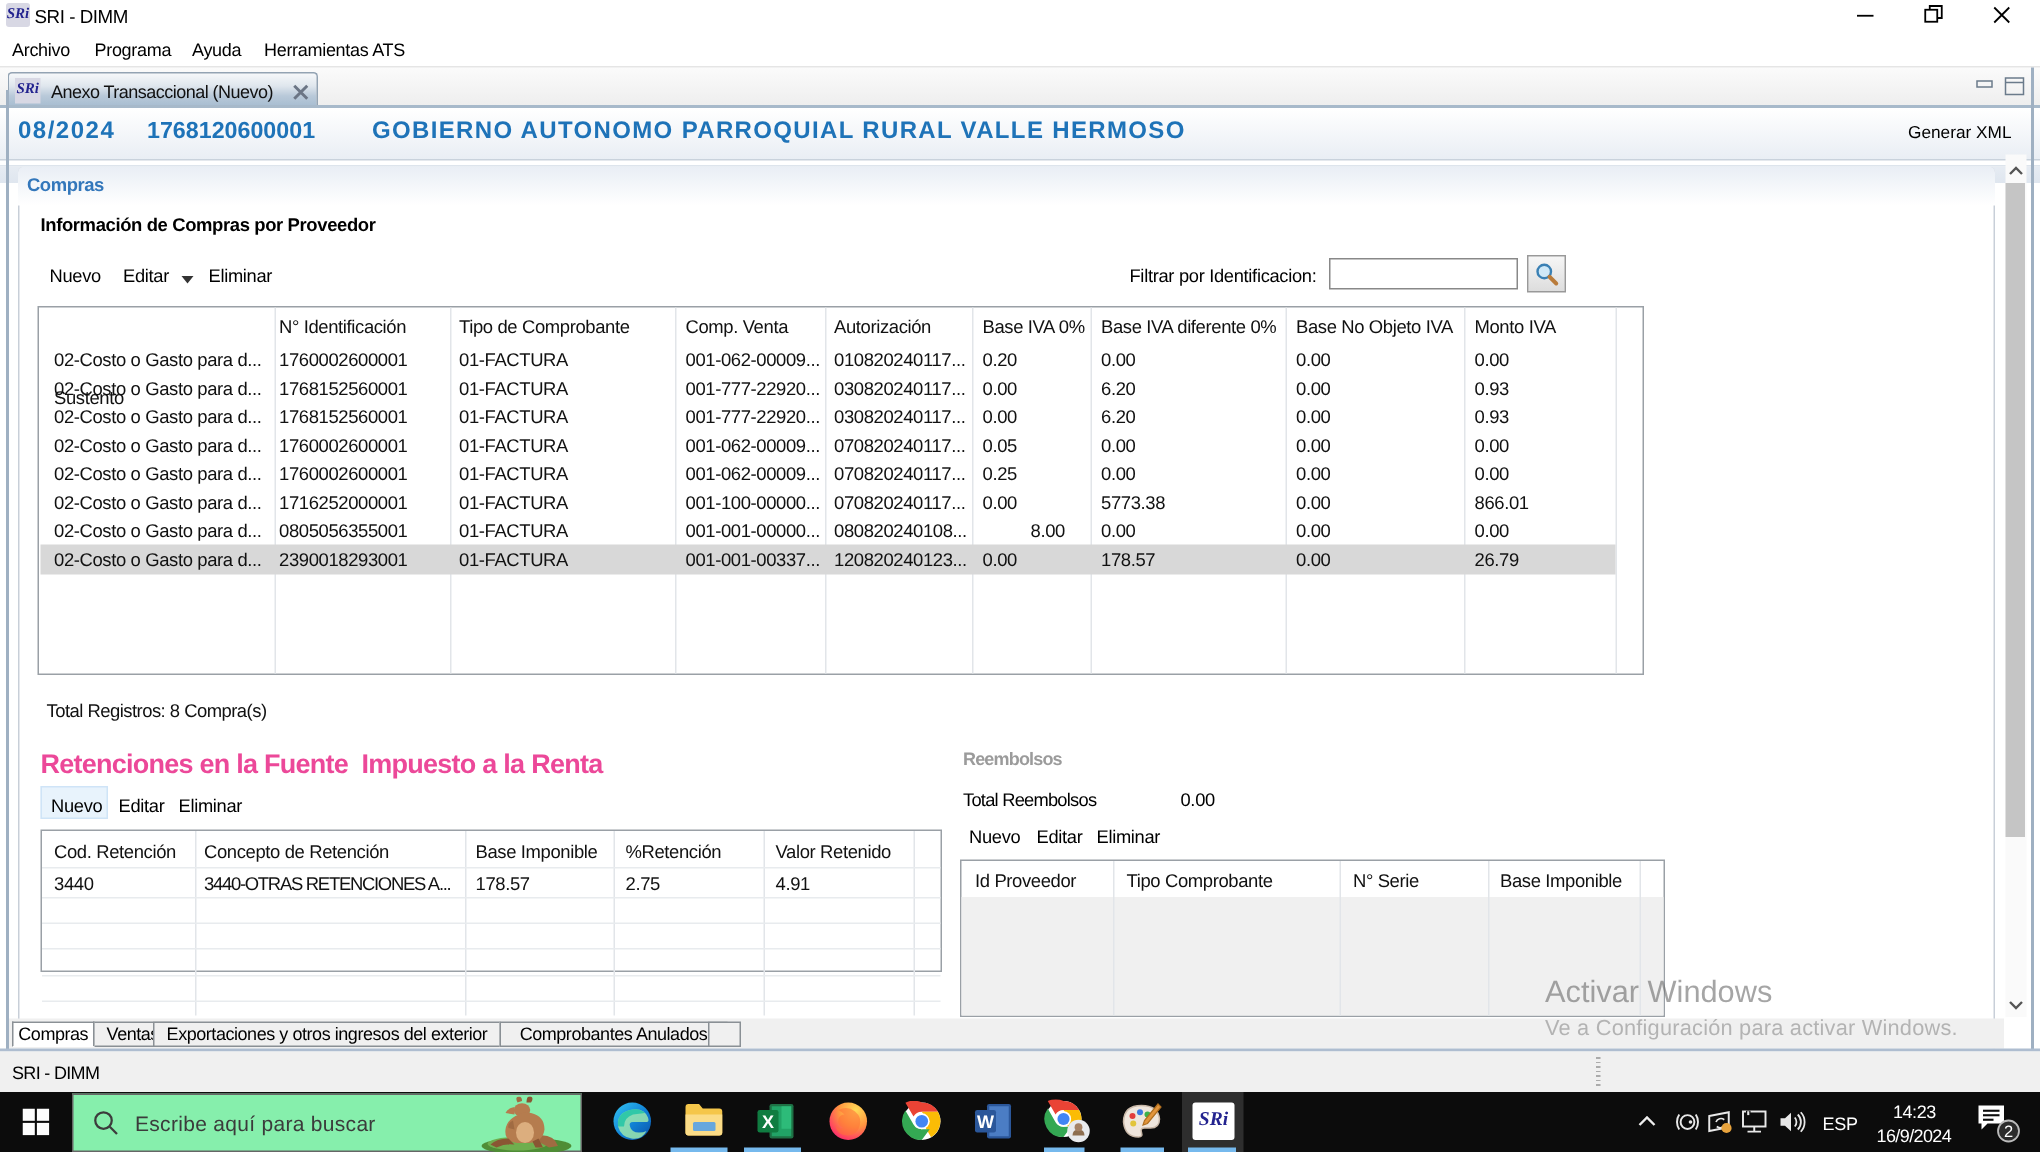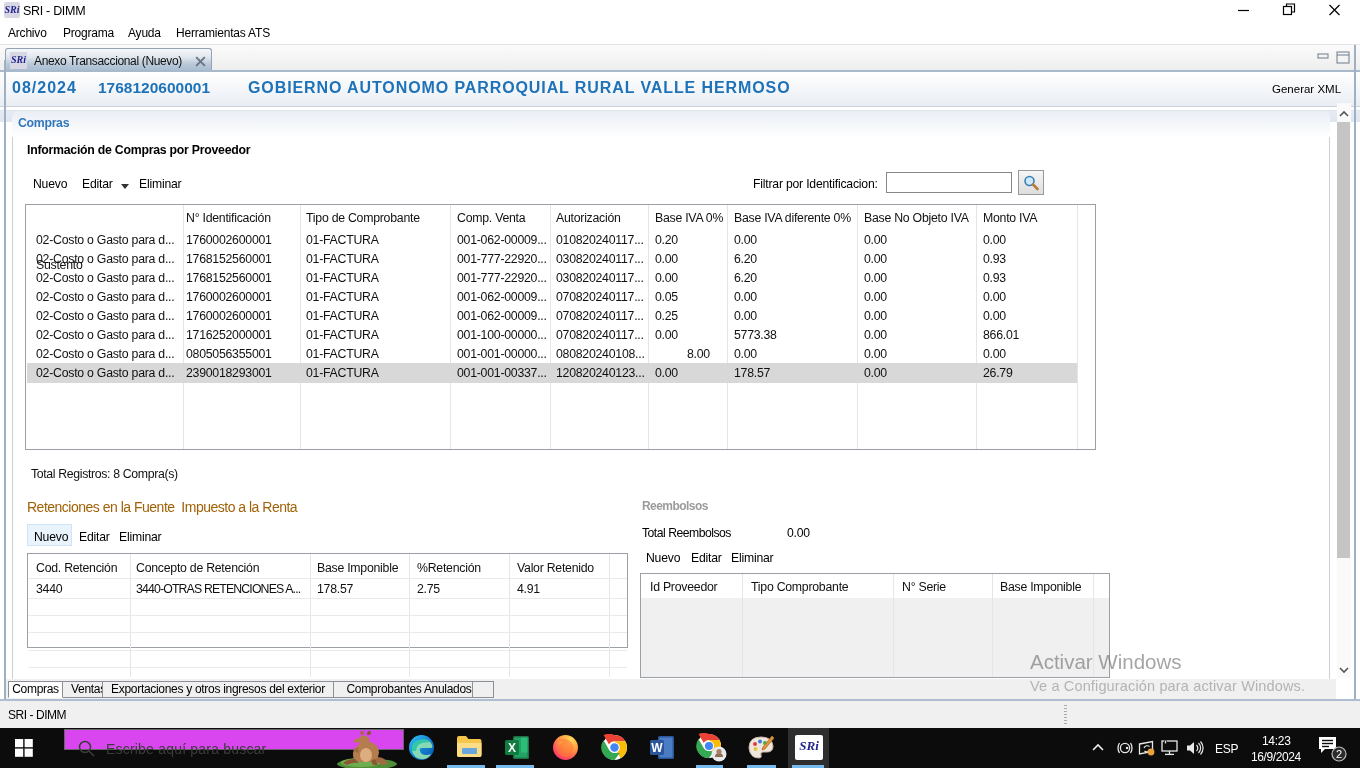--- a/index.html
+++ b/index.html
@@ -25,21 +25,21 @@
 #tbl2 { left:27px; top:553px; width:601px; height:95px; border:1px solid #9aa0a6; background:#fff; }
 #tbl3 { left:640px; top:573px; width:470px; height:105px; border:1px solid #9aa0a6; background:#fff; }
 .btab { position:absolute; top:681px; height:17px; border:1px solid #8a9095; background:#f0f0f0; font-size:12px; letter-spacing:-0.3px; color:#000; text-align:center; line-height:15px; white-space:nowrap; }
 #sb { left:1337px; top:103px; width:14px; height:575px; background:#fafafa; }
 #sb-thumb { left:1337px; top:122px; width:13px; height:436px; background:#c5c5c5; }
 #statusband { left:0; top:699px; width:1360px; height:2px; background:#aebdd0; }
 #statusbar { left:0; top:701px; width:1360px; height:27px; background:#f0f0f0; }
 #wm1 { left:1030px; top:650px; font-size:20.5px; color:rgba(110,110,110,0.62); }
 #wm2 { left:1030px; top:678px; font-size:14.5px; letter-spacing:0.15px; color:rgba(130,130,130,0.55); }
 #taskbar { left:0; top:728px; width:1360px; height:40px; background:#0c0c0c; }
-#searchbox { position:absolute; left:64px; top:1px; width:340px; height:21px; background:#d946ef; border:1px solid #666; }
+#searchbox { position:absolute; left:48px; top:1px; width:340px; height:39px; background:#86efac; border:1px solid #666; }
 .underline { position:absolute; top:37px; height:3px; background:#76b9ed; }
 .traytxt { position:absolute; color:#fff; }
 .trayico { position:absolute; top:12px; }
 </style>
 </head>
 <body>
 
 <div class="abs sri-ico" style="left:4px;top:2px;width:16px;height:16px;font-size:10px;line-height:15px;border-radius:2px;">SRi</div>
 <div class="abs" style="left:23px;top:4px;font-size:12.5px;letter-spacing:-0.3px;color:#000;">SRI - DIMM</div>
 <svg class="abs" style="left:1230px;top:0;width:130px;height:22px" viewBox="0 0 130 22">
@@ -189,21 +189,21 @@
 <div class="cell" style="left:280px;top:161.2px;">01-FACTURA</div>
 <div class="cell" style="left:431px;top:161.2px;">001-001-00337...</div>
 <div class="cell" style="left:530px;top:161.2px;">120820240123...</div>
 <div class="cell" style="left:629px;top:161.2px;">0.00</div>
 <div class="cell" style="left:708px;top:161.2px;">178.57</div>
 <div class="cell" style="left:838px;top:161.2px;">0.00</div>
 <div class="cell" style="left:957px;top:161.2px;">26.79</div>
 </div>
 <div class="abs cell" style="left:31px;top:467px;letter-spacing:-0.35px;">Total Registros: 8 Compra(s)</div>
 
-<div class="abs" style="left:27px;top:499px;font-size:14px;letter-spacing:-0.5px;font-weight:normal;color:#a16207;">Retenciones en la Fuente&nbsp; Impuesto a la Renta</div>
+<div class="abs" style="left:27px;top:499px;font-size:18px;letter-spacing:-0.5px;font-weight:bold;color:#ec4899;">Retenciones en la Fuente&nbsp; Impuesto a la Renta</div>
 <div class="abs" style="left:27px;top:524px;width:45px;height:22px;background:#e8f3fc;border:1px solid #cfe4f7;"></div>
 <div class="abs toolbar" style="left:34px;top:530px;">Nuevo</div>
 <div class="abs toolbar" style="left:79px;top:530px;">Editar</div>
 <div class="abs toolbar" style="left:119px;top:530px;">Eliminar</div>
 <div class="abs" id="tbl2">
 <div class="vline2" style="left:101.75px;"></div>
 <div class="vline2" style="left:282px;"></div>
 <div class="vline2" style="left:381px;"></div>
 <div class="vline2" style="left:481px;"></div>
 <div class="vline2" style="left:581px;"></div>

